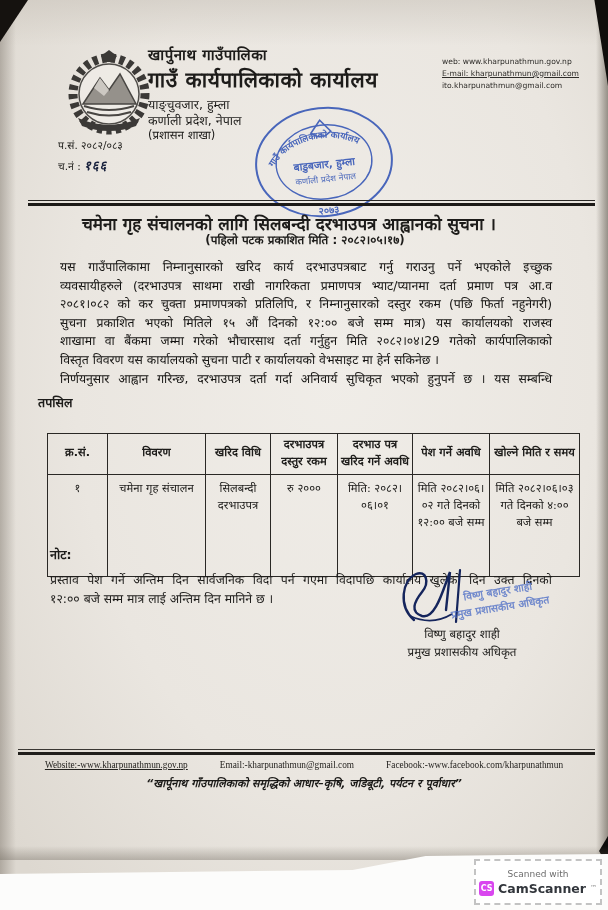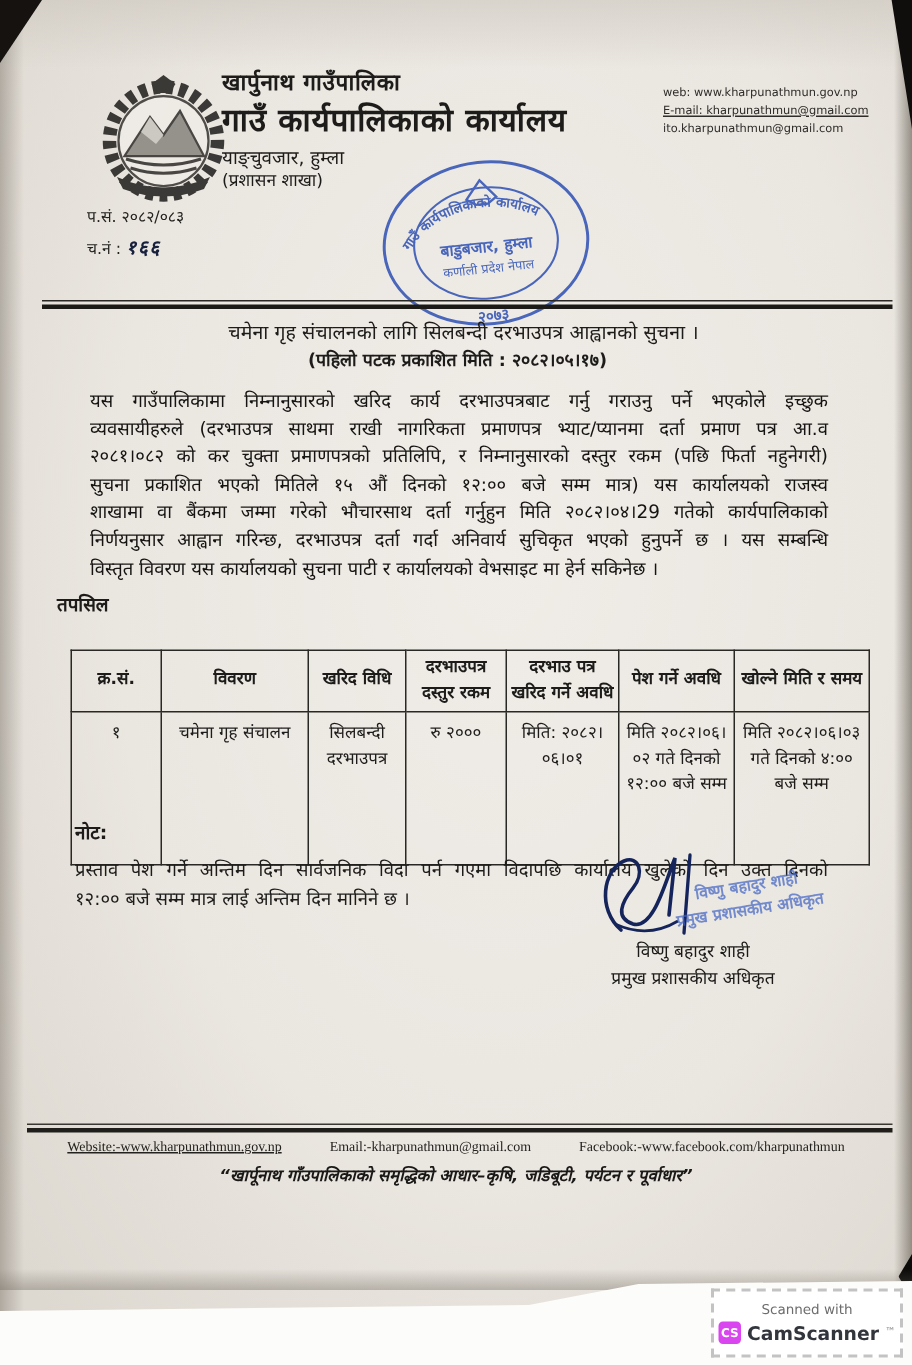--- a/index.html
+++ b/index.html
@@ -41,22 +41,22 @@
   .refblock{position:absolute;left:58px;top:137px;font-size:10.5px;line-height:1.7;color:#23221f;}
   .ref-dispatch-no{font-weight:700;font-style:italic;font-size:13px;color:#17203c;letter-spacing:1px;}
 
   
   .stamp{position:absolute;left:248px;top:102px;width:152px;height:120px;transform:rotate(-6deg);opacity:.85;}
   .stamp text{fill:#2d50b4;}
 
   .rule-thin{position:absolute;left:28px;top:200px;width:567px;border-top:1.2px solid #2a2825;}
   .rule-thick{position:absolute;left:28px;top:203px;width:567px;height:3px;background:#1c1a17;}
 
-  .title{position:absolute;left:64px;top:212px;width:490px;text-align:center;
-    font-size:13px;font-weight:400;}
+  .title{position:absolute;left:44px;top:212px;width:490px;text-align:center;
+    font-size:17px;font-weight:700;}
   .subtitle{position:absolute;left:60px;top:231px;width:490px;text-align:center;
     font-size:11.8px;font-weight:600;}
 
   .para{position:absolute;left:60px;top:258px;width:492px;font-size:12.3px;color:#151412;}
   .para .ln{line-height:18.6px;text-align:justify;text-align-last:justify;}
   .para .ln.last{text-align-last:left;}
 
   .tapasil{position:absolute;left:38px;top:394px;font-size:12.5px;font-weight:600;}
 
   .tbl{position:absolute;left:47px;top:433px;border-collapse:collapse;table-layout:fixed;}
@@ -116,20 +116,21 @@
     <path d="M28 58 Q53 66 78 58" fill="none" stroke="#33312e" stroke-width="2"></path>
     <path d="M31 64 Q53 71 75 64" fill="none" stroke="#33312e" stroke-width="2"></path>
     <path d="M22 70 Q53 84 84 70 L80 78 Q53 88 26 78 Z" fill="#242220"></path>
     <path d="M45 8 L53 2 L61 8 L57 14 L49 14 Z" fill="#242220"></path>
   </svg>
 
   <div class="hdr-center">
     <div class="hdr-muni">खार्पुनाथ गाउँपालिका</div>
     <div class="hdr-office">गाउँ कार्यपालिकाको कार्यालय</div>
     <div class="hdr-addr1">याङ्चुवजार, हुम्ला</div>
+    <div class="hdr-addr2">कर्णाली प्रदेश, नेपाल</div>
     <div class="hdr-addr3">(प्रशासन शाखा)</div>
   </div>
 
   <div class="contact">
     <div>web: www.kharpunathmun.gov.np</div>
     <div class="u">E-mail: kharpunathmun@gmail.com</div>
     <div>ito.kharpunathmun@gmail.com</div>
   </div>
 
   <div class="refblock">
@@ -158,22 +159,22 @@
 
   <div class="title">चमेना गृह संचालनको लागि सिलबन्दी दरभाउपत्र आह्वानको सुचना ।</div>
   <div class="subtitle">(पहिलो पटक प्रकाशित मिति : २०८२।०५।१७)</div>
 
   <div class="para">
     <div class="ln">यस गाउँपालिकामा निम्नानुसारको खरिद कार्य दरभाउपत्रबाट गर्नु गराउनु पर्ने भएकोले इच्छुक</div>
     <div class="ln">व्यवसायीहरुले (दरभाउपत्र साथमा राखी नागरिकता प्रमाणपत्र भ्याट/प्यानमा दर्ता प्रमाण पत्र आ.व</div>
     <div class="ln">२०८१।०८२ को कर चुक्ता प्रमाणपत्रको प्रतिलिपि, र निम्नानुसारको दस्तुर रकम (पछि फिर्ता नहुनेगरी)</div>
     <div class="ln">सुचना प्रकाशित भएको मितिले १५ औं दिनको १२:०० बजे सम्म मात्र) यस कार्यालयको राजस्व</div>
     <div class="ln">शाखामा वा बैंकमा जम्मा गरेको भौचारसाथ दर्ता गर्नुहुन मिति २०८२।०४।29 गतेको कार्यपालिकाको</div>
+    <div class="ln last">विस्तृत विवरण यस कार्यालयको सुचना पाटी र कार्यालयको वेभसाइट मा हेर्न सकिनेछ ।</div>
     <div class="ln">निर्णयनुसार आह्वान गरिन्छ, दरभाउपत्र दर्ता गर्दा अनिवार्य सुचिकृत भएको हुनुपर्ने छ । यस सम्बन्धि</div>
-    <div class="ln last">विस्तृत विवरण यस कार्यालयको सुचना पाटी र कार्यालयको वेभसाइट मा हेर्न सकिनेछ ।</div>
   </div>
 
   <div class="tapasil">तपसिल</div>
 
   <table class="tbl">
     <tbody>
         <tr>
       <th class="c0">क्र.सं.</th>
       <th class="c1">विवरण</th>
       <th class="c2">खरिद विधि</th>

